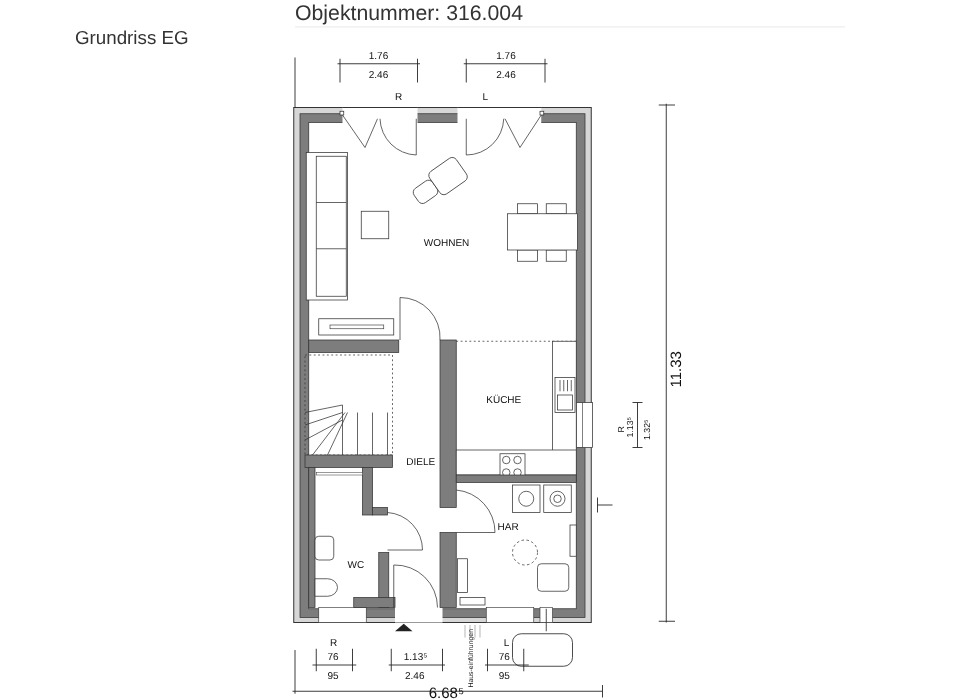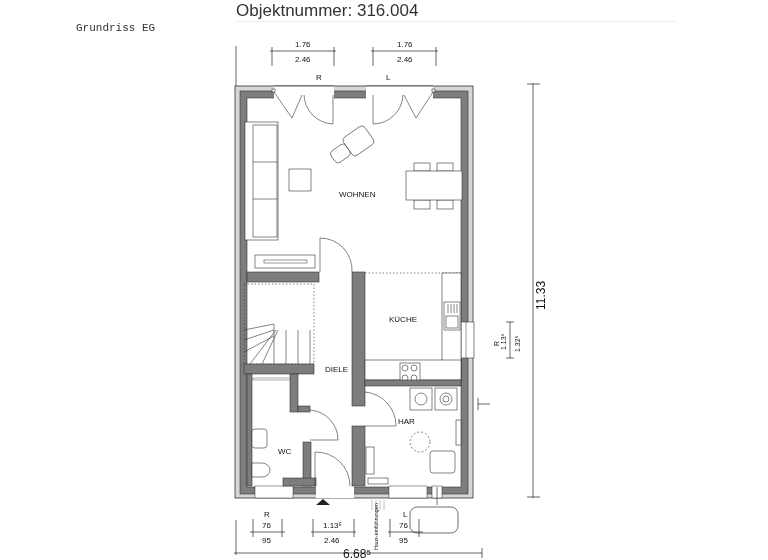--- a/index.html
+++ b/index.html
@@ -1,19 +1,19 @@
 <!DOCTYPE html>
 <html><head>
 <meta charset="utf-8">
 <style>
   html,body{margin:0;padding:0;background:#fff;}
   body{width:768px;height:560px;position:relative;overflow:hidden;font-family:"Liberation Sans",sans-serif;color:#222;}
   .title{position:absolute;left:236px;top:1px;font-size:17px;color:#333;}
   .rule{position:absolute;left:236px;top:21px;width:440px;height:1px;background:#eee;}
-  .subtitle{position:absolute;left:76px;top:22px;font-size:11px;color:#333;font-family:Liberation Mono, monospace;}
+  .subtitle{position:absolute;left:60px;top:22px;font-size:15px;color:#333;}
   svg{position:absolute;left:0;top:0;}
   .lbl{font-family:"Liberation Sans",sans-serif;font-size:8px;fill:#111;}
   .dim{font-family:"Liberation Sans",sans-serif;font-size:8px;fill:#111;}
 </style>
 </head>
 <body>
 
 <div class="title">Objektnummer: 316.004</div>
 <div class="rule"></div>
 <div class="subtitle">Grundriss EG</div>

